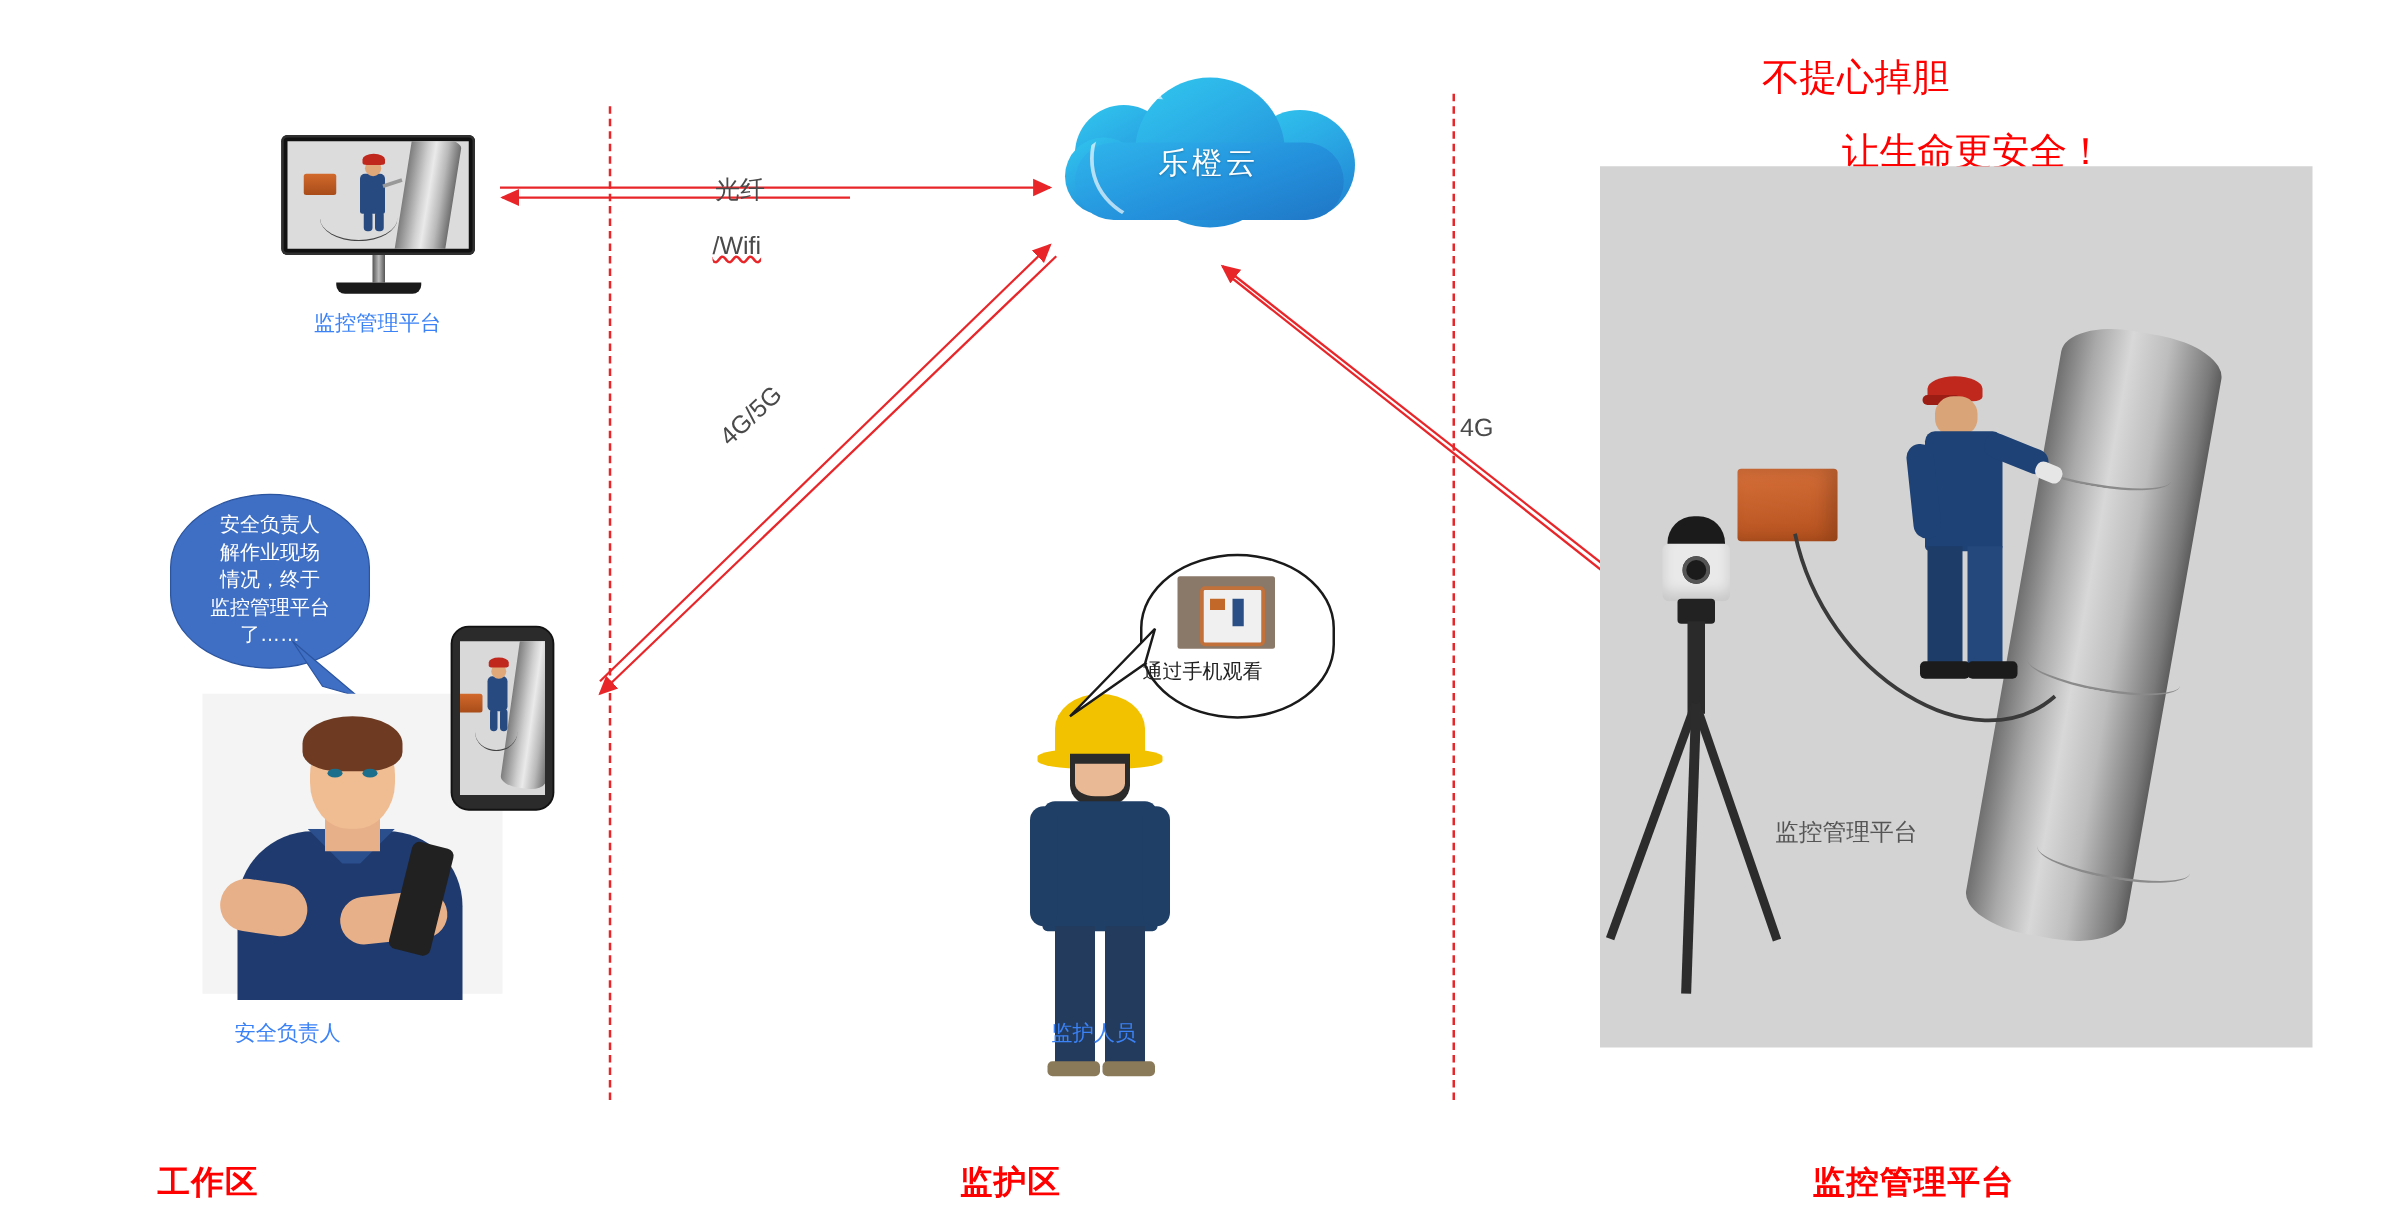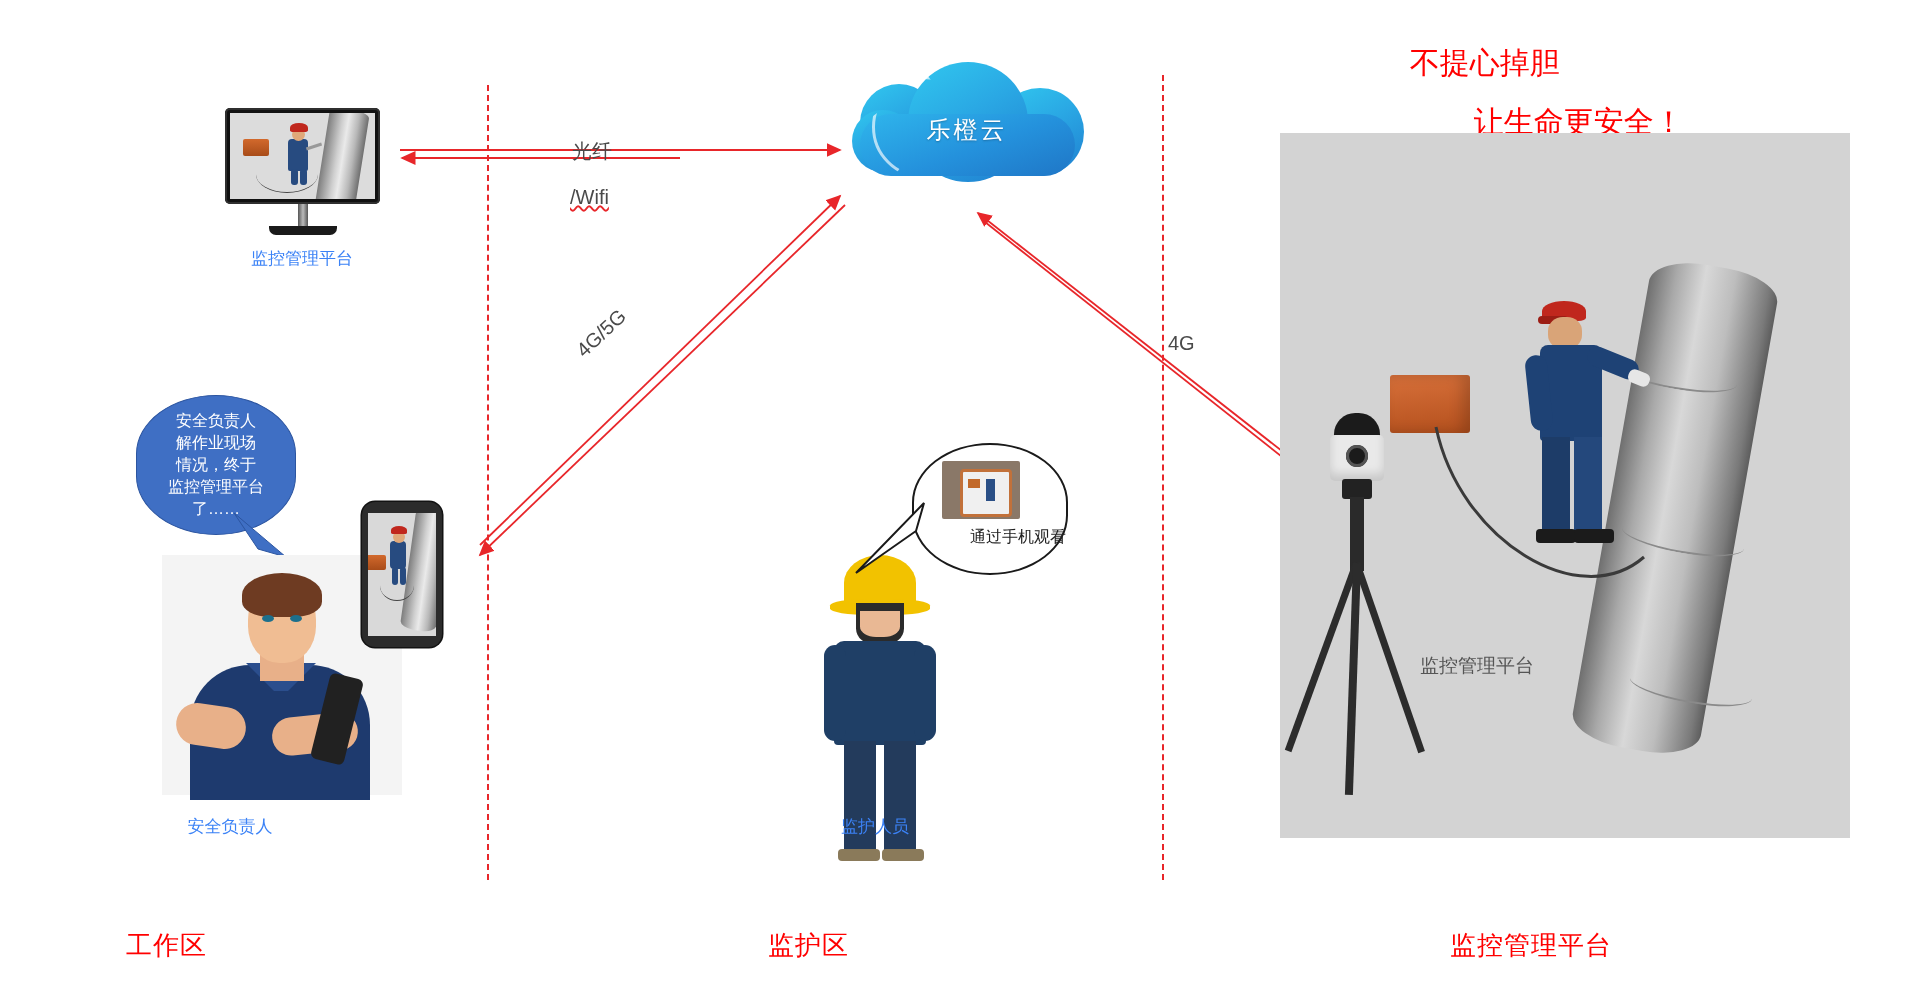--- a/index.html
+++ b/index.html
@@ -1,20 +1,20 @@
 <!DOCTYPE html>
 <html><head>
 <meta charset="utf-8">
 <style>
   html,body{margin:0;padding:0;background:#fff;}
   body{width:1905px;height:985px;position:relative;overflow:hidden;
        font-family:"Liberation Sans","DejaVu Sans",sans-serif;}
   .abs{position:absolute;}
   .title{color:#ff0000;font-size:30px;line-height:42px;white-space:pre;}
-  .zone-label{color:#ff0000;font-size:26px;font-weight:normal;letter-spacing:1px;}
+  .zone-label{color:#ff0000;font-size:26px;font-weight:bold;letter-spacing:1px;}
   .cap{color:#3b82f6;font-size:17px;text-align:center;white-space:nowrap;}
   .conn-label{color:#4a4a4a;font-size:20px;white-space:nowrap;}
   .divider{border-left:2px dashed #e8262a;}
   
   .monitor-frame{width:155px;height:96px;background:#111;border-radius:5px;
      box-shadow:inset 0 0 0 2px #2f2f2f; padding:5px;box-sizing:border-box;}
   .monitor-screen{width:100%;height:100%;background:#dcdcdc;position:relative;overflow:hidden;}
   .monitor-neck{width:10px;height:22px;background:linear-gradient(90deg,#555,#bbb,#555);margin:0 auto;}
   .monitor-base{width:68px;height:9px;background:#1a1a1a;border-radius:0 0 7px 7px;margin:0 auto;}
   
@@ -194,21 +194,21 @@
 <div class="abs cap" style="left:800px;top:815px;width:150px;">监护人员</div>
 
 <div class="abs" style="left:912px;top:443px;">
   <div class="bubble-white" style="width:152px;height:128px;position:relative;">
     <div class="abs" style="left:28px;top:16px;width:78px;height:58px;background:#8a7868;overflow:hidden;border-radius:2px;">
       <div class="abs" style="left:18px;top:8px;width:46px;height:42px;background:#f0f0f0;
             border:3px solid #c2713a;border-radius:4px;"></div>
       <div class="abs" style="left:26px;top:18px;width:12px;height:9px;background:#c2692a;"></div>
       <div class="abs" style="left:44px;top:18px;width:9px;height:22px;background:#2a4f86;"></div>
     </div>
-    <div class="abs" style="left:0;top:82px;width:152px;text-align:right;font-size:16px;color:#222;">通过手机观看</div>
+    <div class="abs" style="left:0;top:82px;width:152px;text-align:left;font-size:16px;color:#222;">通过手机观看</div>
   </div>
   <svg class="abs" width="80" height="80" style="left:-58px;top:58px;">
     <path d="M70,2 L2,72 L62,30 Z" fill="#fff" stroke="#1a1a1a" stroke-width="2"></path>
   </svg>
 </div>
 
 <div class="abs photo-panel" style="left:1280px;top:133px;width:570px;height:705px;">
 
   <div class="abs" style="left:330px;top:130px;width:130px;height:490px;transform:rotate(10deg);
               background:linear-gradient(90deg,#6f6f6f 0%,#a9a9a9 20%,#d8d8d8 42%,#bdbdbd 65%,#7a7a7a 92%,#5d5d5d 100%);

